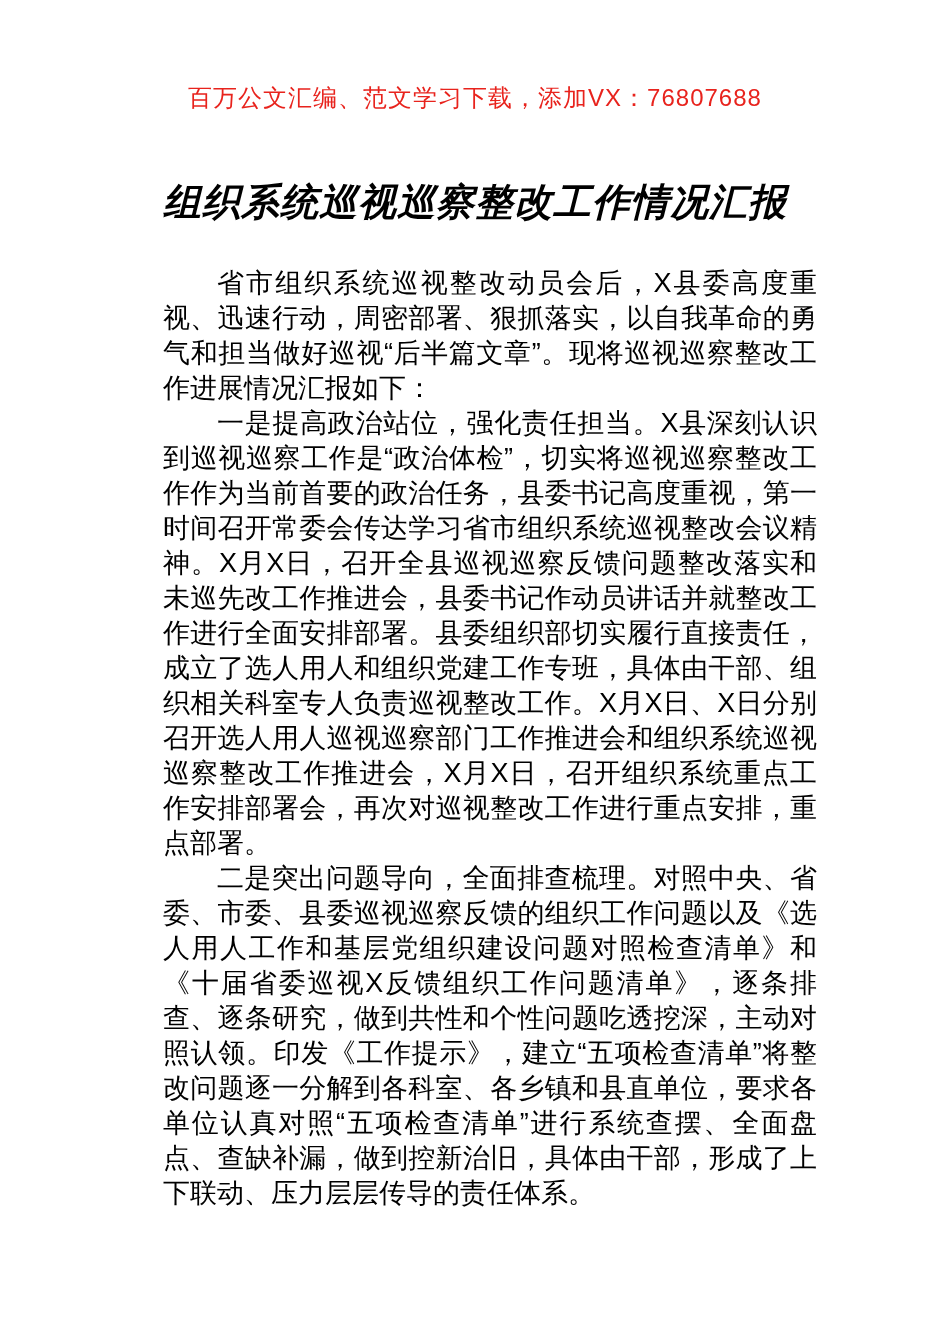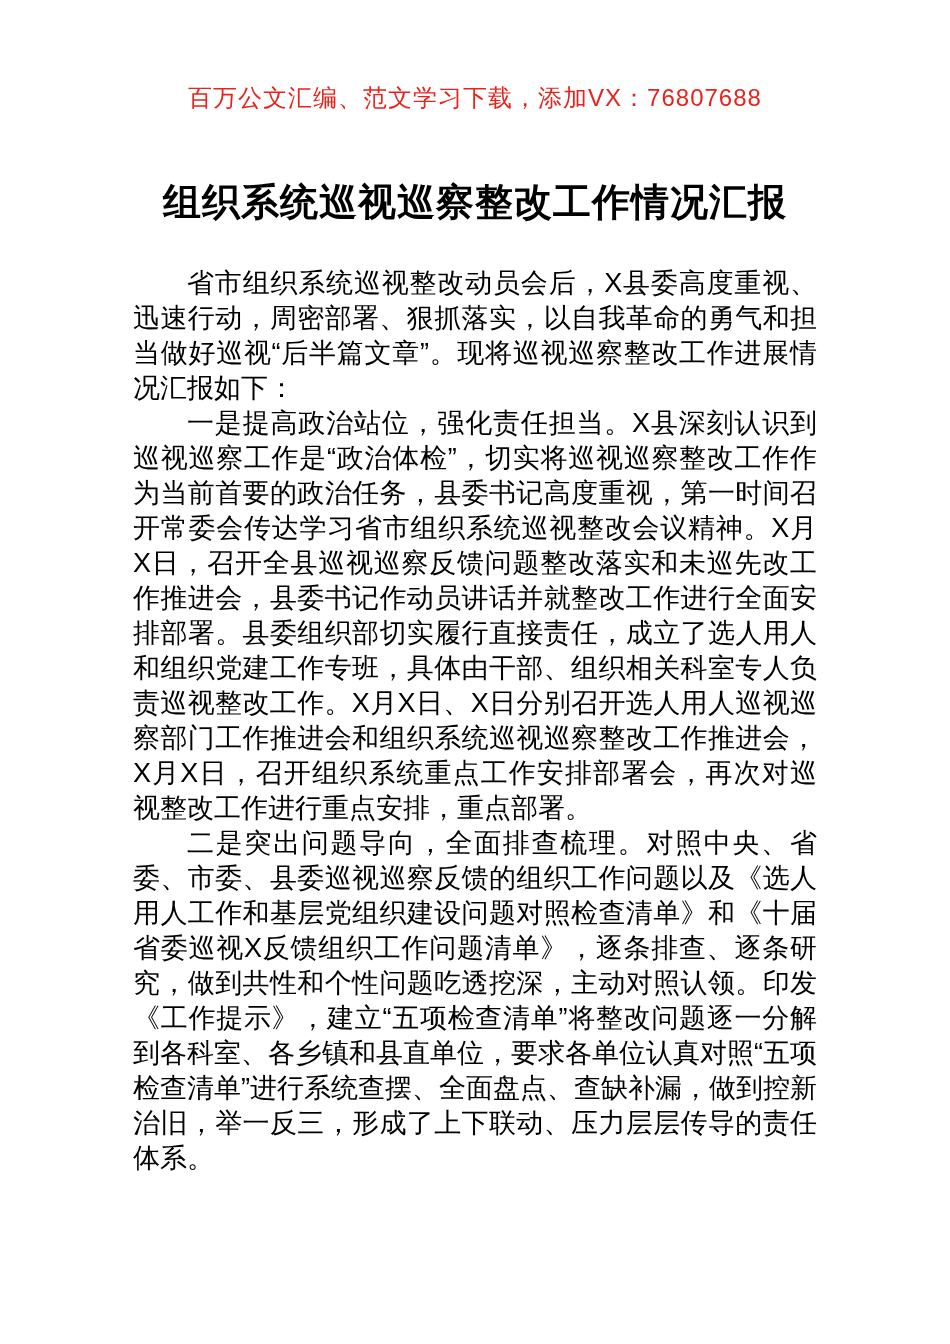--- a/index.html
+++ b/index.html
@@ -25,27 +25,29 @@
     color: var(--promo-red);
     white-space: nowrap;
   }
   .doc-title {
     margin: 70px 0 0 0;
     text-align: center;
     font-size: 38px;
     line-height: 44px;
     font-weight: 600;
     letter-spacing: 1px;
+    font-style: italic;
   }
   .doc-body {
     margin-top: 42px;
     font-size: 27px;
     line-height: 35px;
     text-align: justify;
     text-justify: inter-ideograph;
+    margin-left: 30px;
   }
   .para {
     margin: 0;
     text-indent: 2em;
   }
   .section-heading {
     font-weight: 600;
   }
 </style>
 </head>
@@ -53,16 +55,16 @@
 
 <div class="page">
 
   <div class="promo">百万公文汇编、范文学习下载，添加VX：76807688</div>
 
   <h1 class="doc-title">组织系统巡视巡察整改工作情况汇报</h1>
 
   <div class="doc-body">
     <p class="para">省市组织系统巡视整改动员会后，X县委高度重视、迅速行动，周密部署、狠抓落实，以自我革命的勇气和担当做好巡视“后半篇文章”。现将巡视巡察整改工作进展情况汇报如下：</p>
     <p class="para">一是提高政治站位，强化责任担当。X县深刻认识到巡视巡察工作是“政治体检”，切实将巡视巡察整改工作作为当前首要的政治任务，县委书记高度重视，第一时间召开常委会传达学习省市组织系统巡视整改会议精神。X月X日，召开全县巡视巡察反馈问题整改落实和未巡先改工作推进会，县委书记作动员讲话并就整改工作进行全面安排部署。县委组织部切实履行直接责任，成立了选人用人和组织党建工作专班，具体由干部、组织相关科室专人负责巡视整改工作。X月X日、X日分别召开选人用人巡视巡察部门工作推进会和组织系统巡视巡察整改工作推进会，X月X日，召开组织系统重点工作安排部署会，再次对巡视整改工作进行重点安排，重点部署。</p>
-    <p class="para">二是突出问题导向，全面排查梳理。对照中央、省委、市委、县委巡视巡察反馈的组织工作问题以及《选人用人工作和基层党组织建设问题对照检查清单》和《十届省委巡视X反馈组织工作问题清单》，逐条排查、逐条研究，做到共性和个性问题吃透挖深，主动对照认领。印发《工作提示》，建立“五项检查清单”将整改问题逐一分解到各科室、各乡镇和县直单位，要求各单位认真对照“五项检查清单”进行系统查摆、全面盘点、查缺补漏，做到控新治旧，举一反三，形成了上下联动、压力层层传导的责任体系。</p>
+    <p class="para">二是突出问题导向，全面排查梳理。对照中央、省委、市委、县委巡视巡察反馈的组织工作问题以及《选人用人工作和基层党组织建设问题对照检查清单》和《十届省委巡视X反馈组织工作问题清单》，逐条排查、逐条研究，做到共性和个性问题吃透挖深，主动对照认领。印发《工作提示》，建立“五项检查清单”将整改问题逐一分解到各科室、各乡镇和县直单位，要求各单位认真对照“五项检查清单”进行系统查摆、全面盘点、查缺补漏，做到控新治旧，具体由干部，形成了上下联动、压力层层传导的责任体系。</p>
   </div>
 
 </div>
 
 </body></html>

